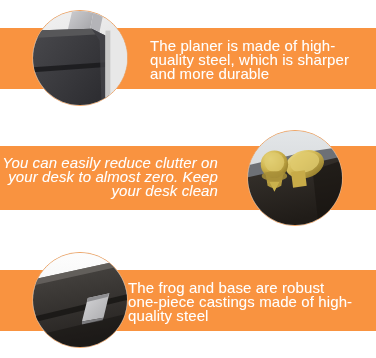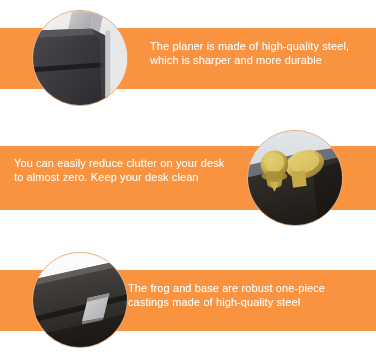--- a/index.html
+++ b/index.html
@@ -24,36 +24,38 @@
     background: #F99340;
   }
   #band-1 { top: 28px;  height: 61px; }
   #band-2 { top: 146px; height: 64px; }
   #band-3 { top: 270px; height: 61px; }
 
   
   .caption {
     position: absolute;
     color: #ffffff;
-    font-size: 11px;
+    font-size: 15px;
     line-height: 14px;
     letter-spacing: 0.1px;
     white-space: pre-line;
     text-shadow: 0 0 1px rgba(255,255,255,0.25);
   }
   #caption-1 {
     left: 150px;
     top: 39px;
     width: 218px;
     text-align: left;
   }
   #caption-2 {
-    left: 14px;
+    left: 2px;
     top: 156px;
     width: 216px;
+    text-align: right;
+    font-style: italic;
   }
   #caption-3 {
     left: 128px;
     top: 281px;
     width: 226px;
     text-align: left;
   }
 
   
   .photo {

